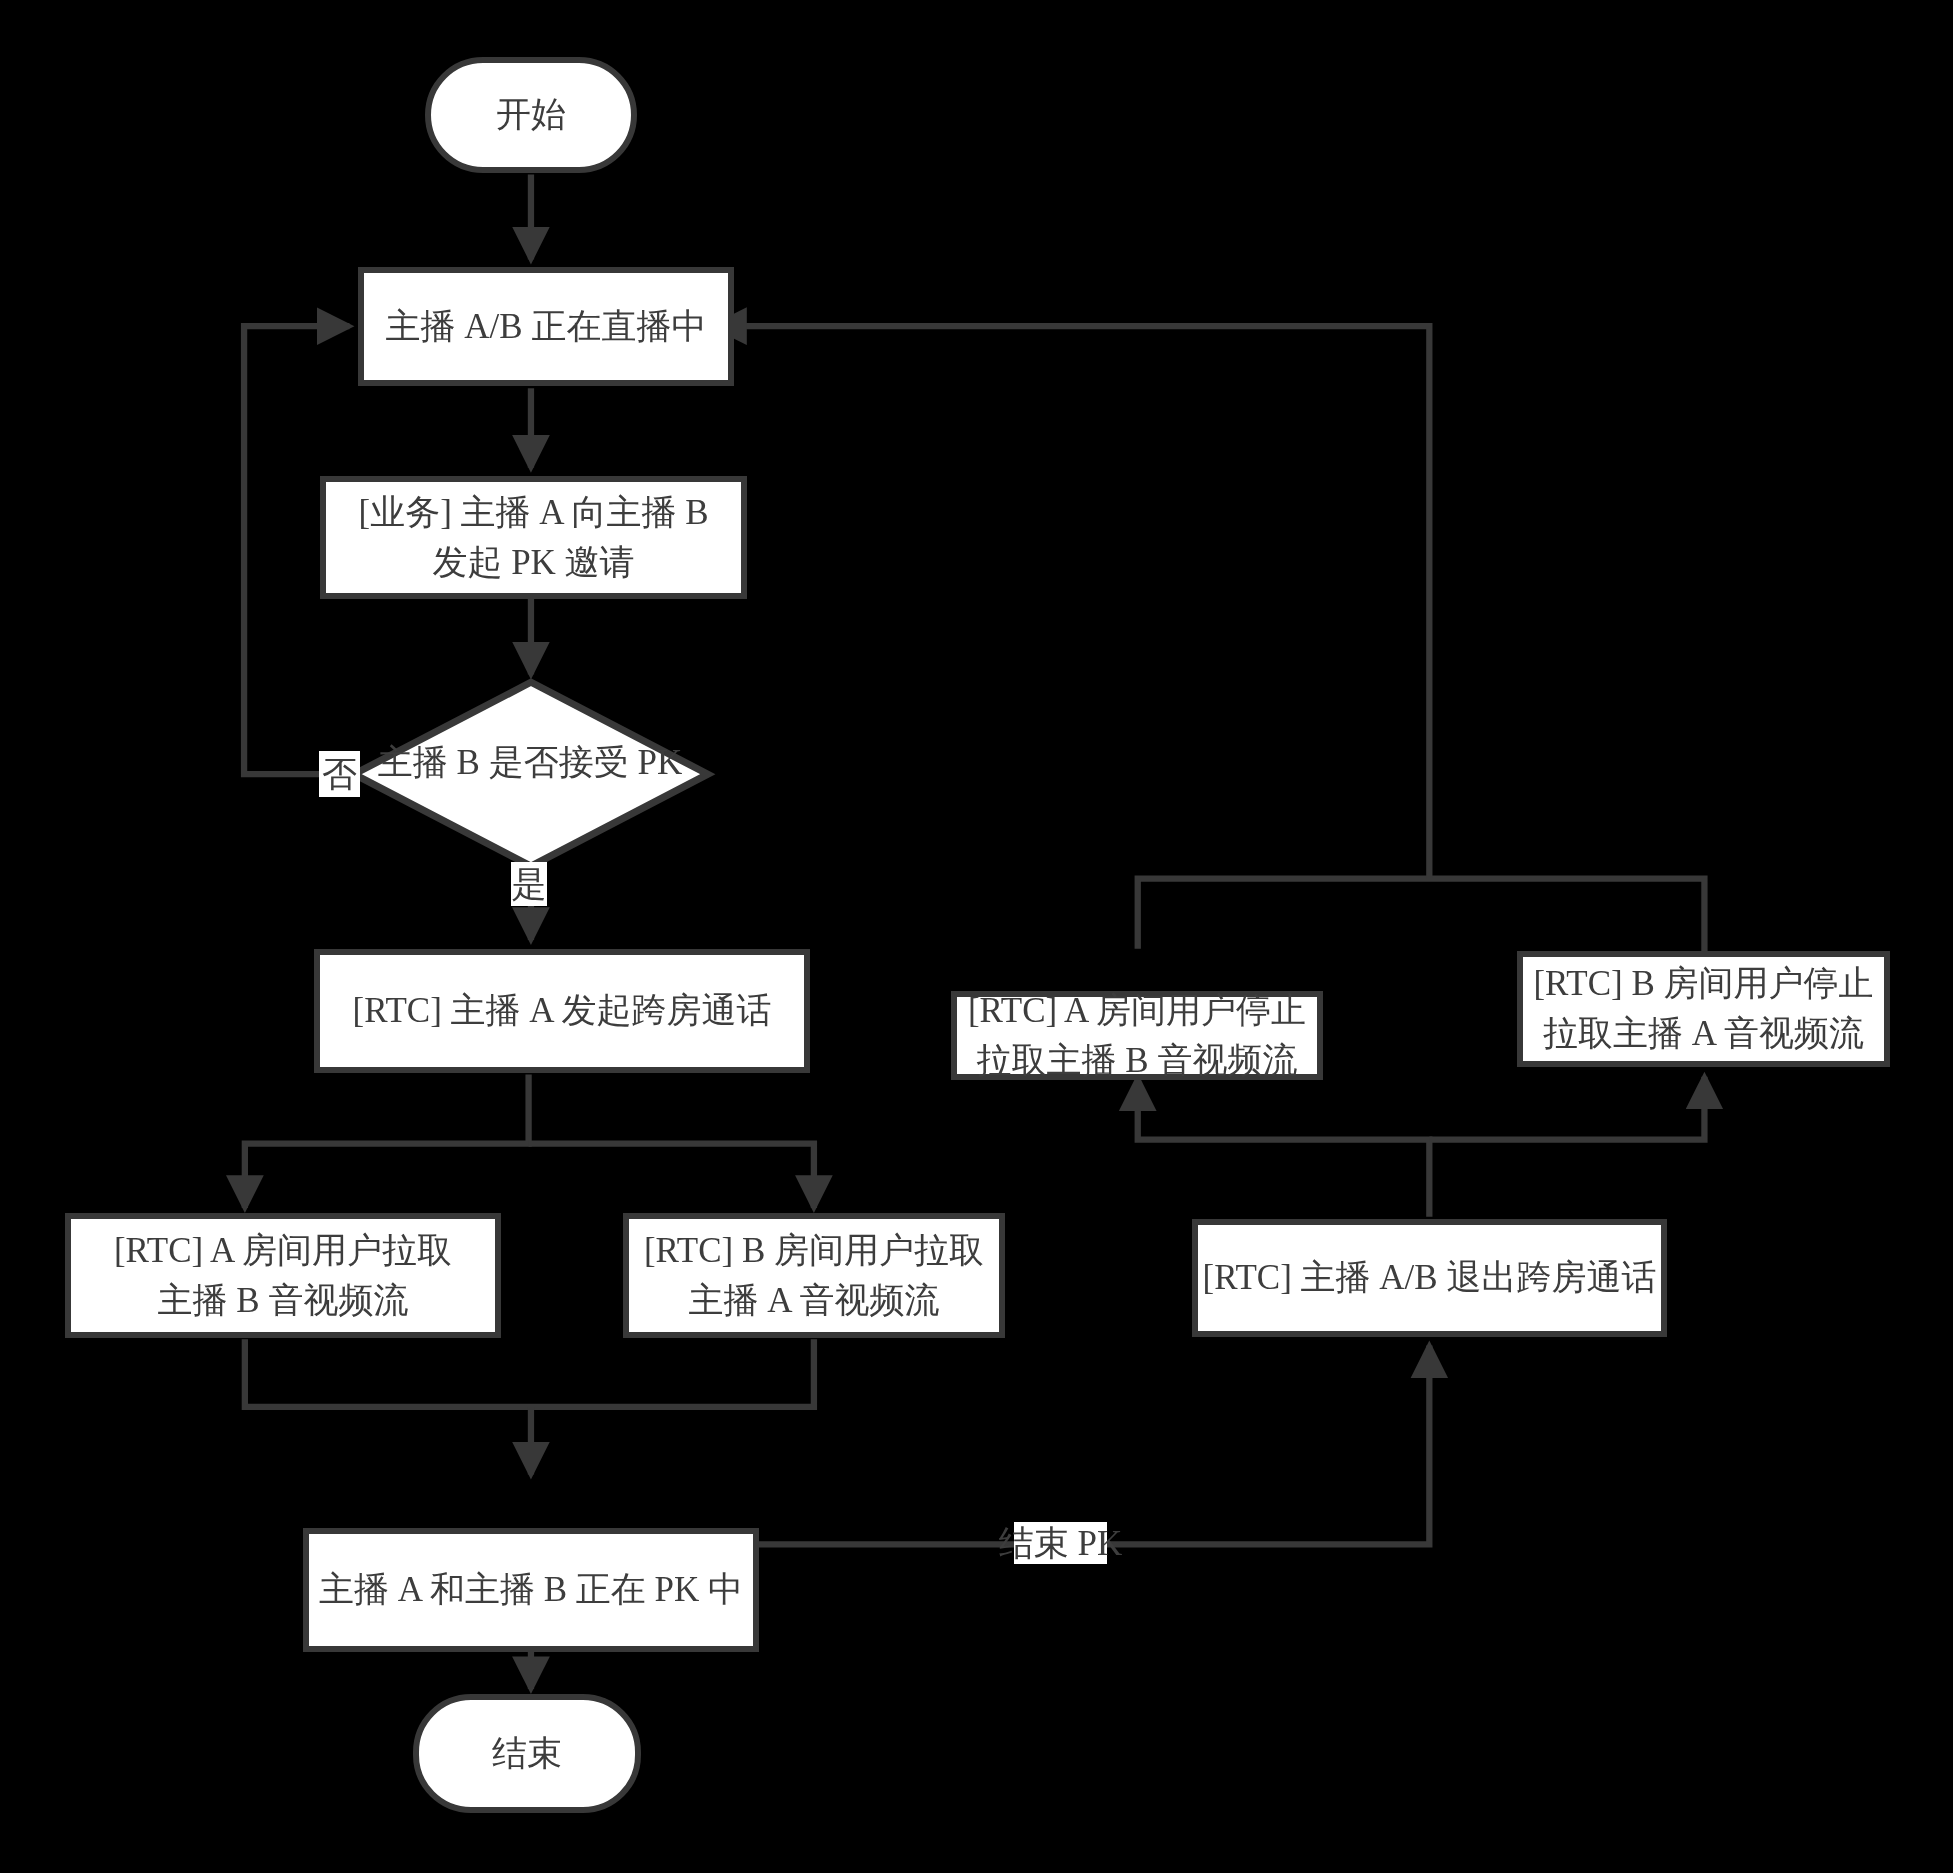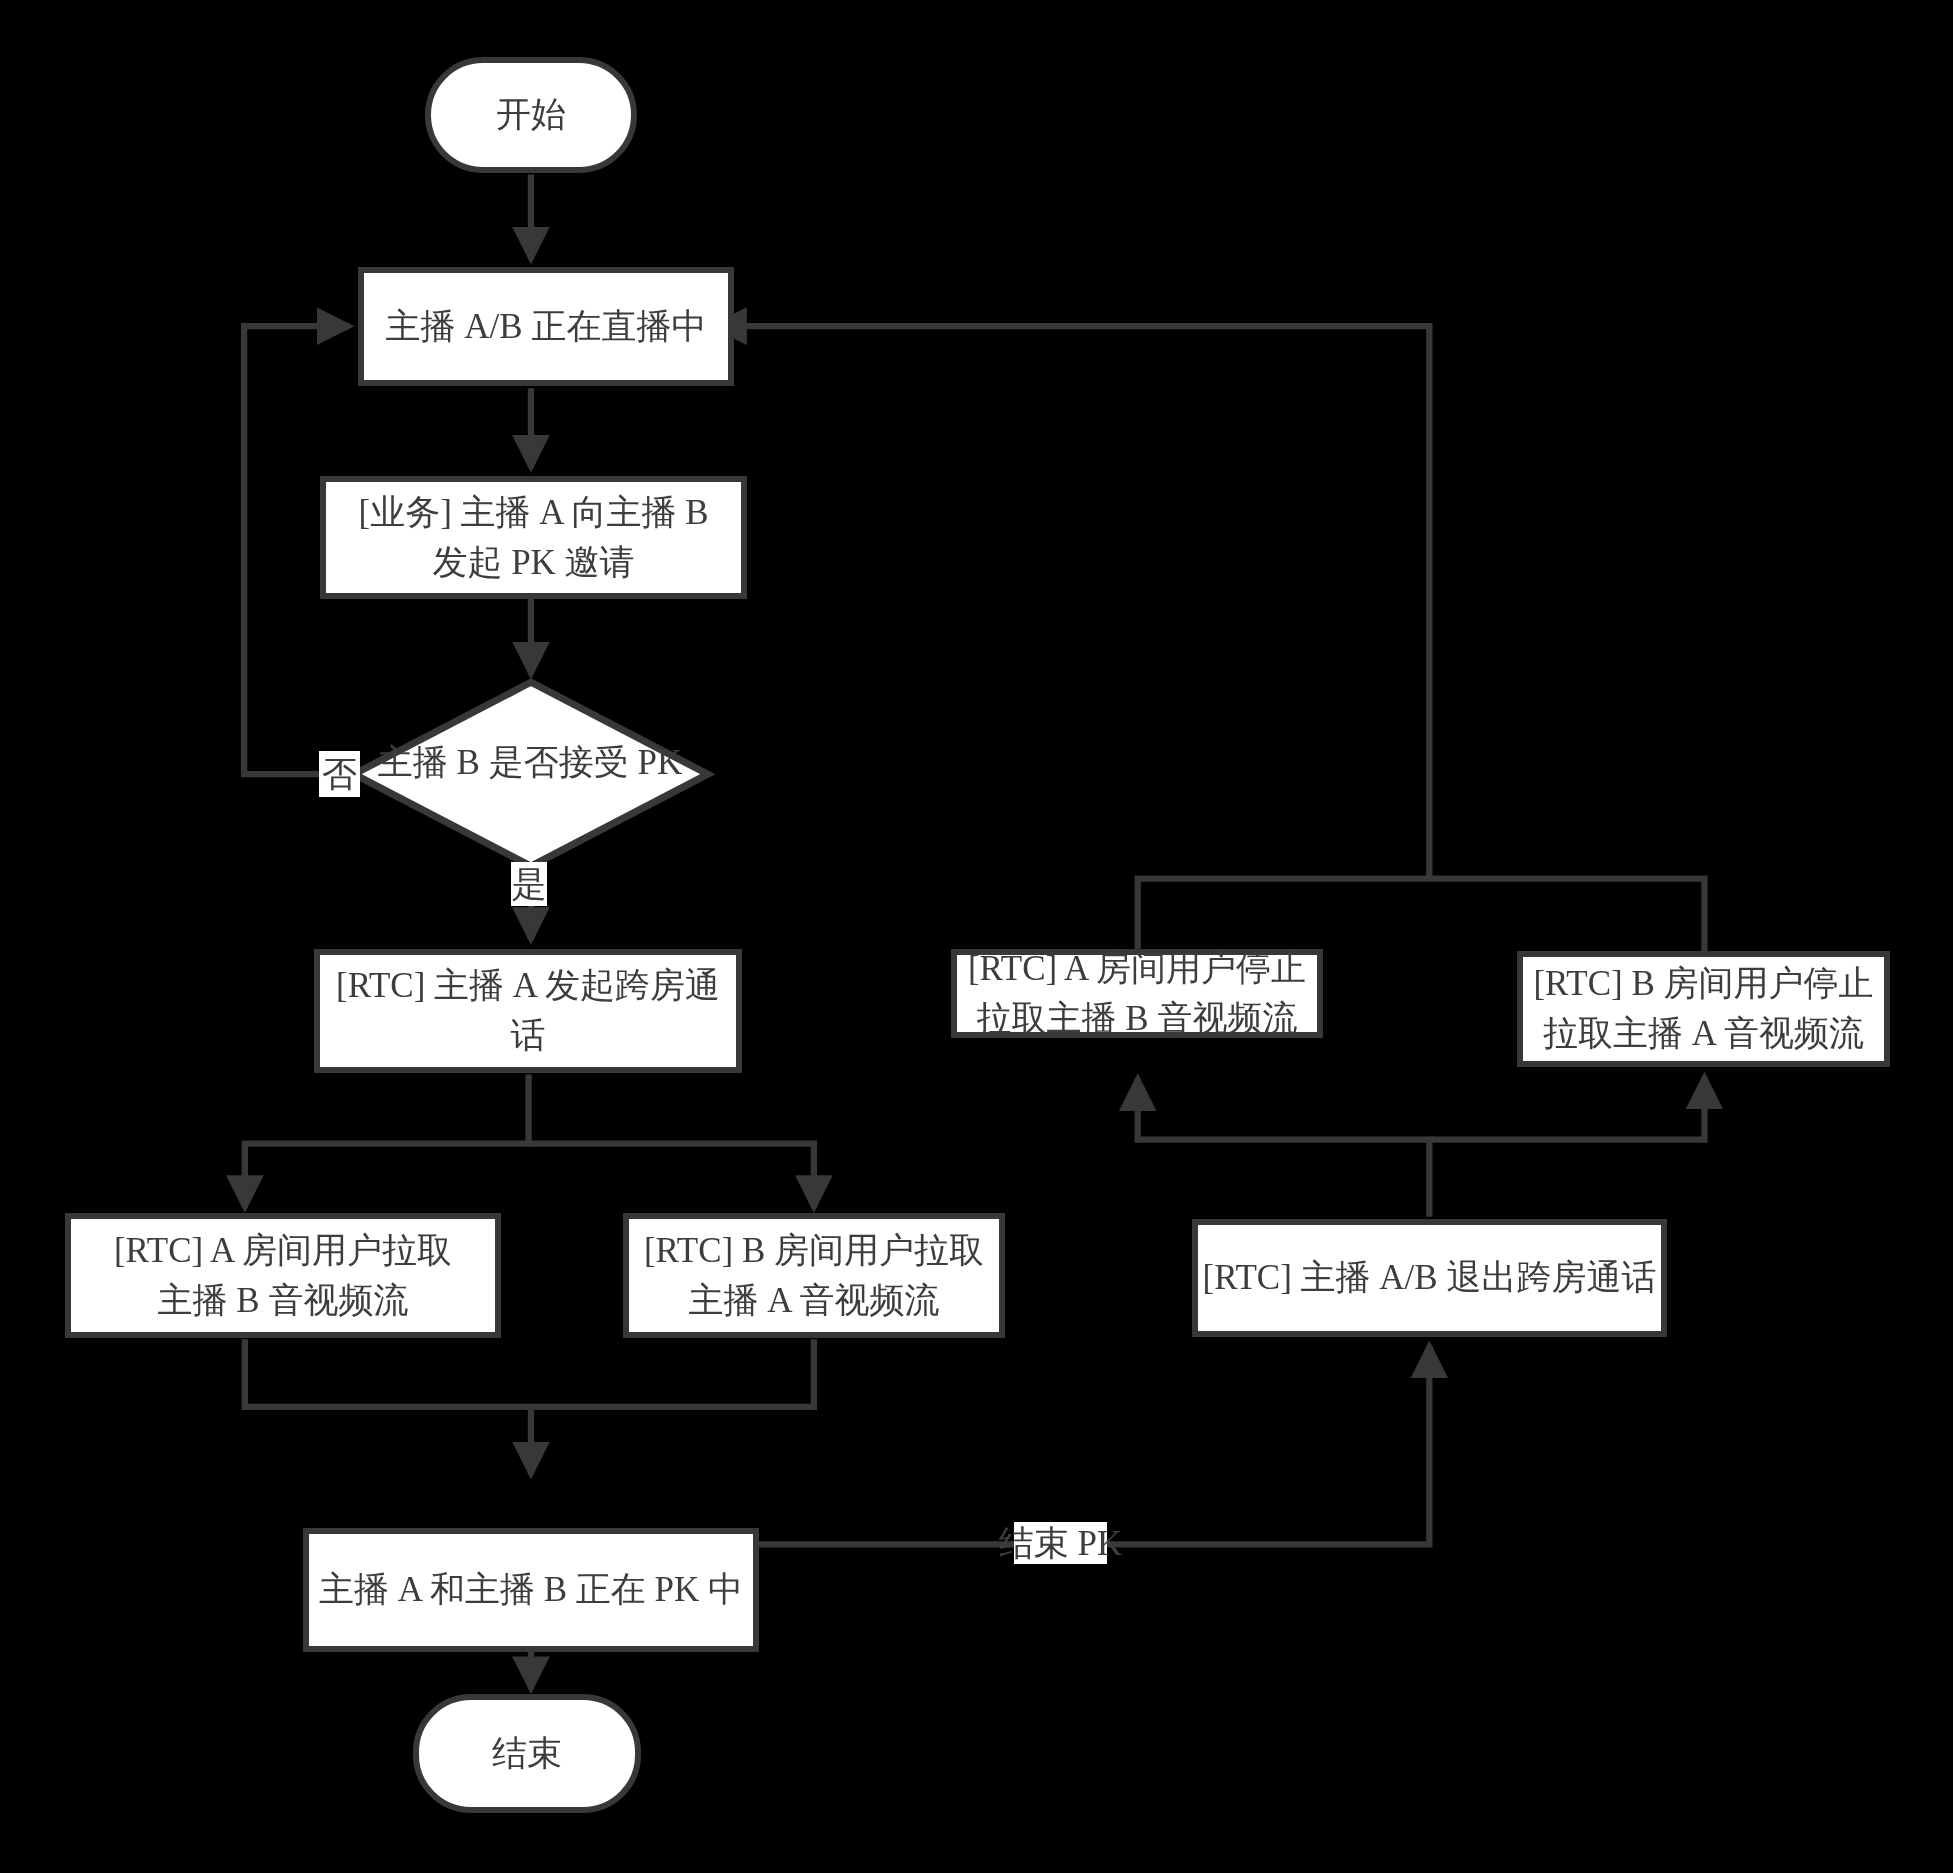--- a/index.html
+++ b/index.html
@@ -109,21 +109,21 @@
 
   <div class="node" style="left:320px;top:476px;width:427px;height:123px;">
     <span>[业务] 主播 A 向主播 B</span>
     <span>发起 PK 邀请</span>
   </div>
 
   <div class="plain" style="left:373px;top:739px;width:314px;height:71px;">
     <span>主播 B 是否接受 PK</span>
   </div>
 
-  <div class="node" style="left:314px;top:949px;width:428px;height:124px;">
+  <div class="node" style="left:314px;top:949px;width:496px;height:124px;">
     <span>[RTC] 主播 A 发起跨房通话</span>
   </div>
 
   <div class="node" style="left:65px;top:1213px;width:436px;height:125px;">
     <span>[RTC] A 房间用户拉取</span>
     <span>主播 B 音视频流</span>
   </div>
 
   <div class="node" style="left:623px;top:1213px;width:382px;height:125px;">
     <span>[RTC] B 房间用户拉取</span>
@@ -131,21 +131,21 @@
   </div>
 
   <div class="node" style="left:303px;top:1528px;width:456px;height:124px;">
     <span>主播 A 和主播 B 正在 PK 中</span>
   </div>
 
   <div class="node terminal" style="left:413px;top:1694px;width:228px;height:119px;">
     <span>结束</span>
   </div>
 
-  <div class="node" style="left:951px;top:949px;width:372px;height:89px;">
+  <div class="node" style="left:951px;top:991px;width:372px;height:89px;">
     <span>[RTC] A 房间用户停止</span>
     <span>拉取主播 B 音视频流</span>
   </div>
 
   <div class="node" style="left:1517px;top:951px;width:373px;height:116px;">
     <span>[RTC] B 房间用户停止</span>
     <span>拉取主播 A 音视频流</span>
   </div>
 
   <div class="node" style="left:1192px;top:1219px;width:475px;height:118px;">

